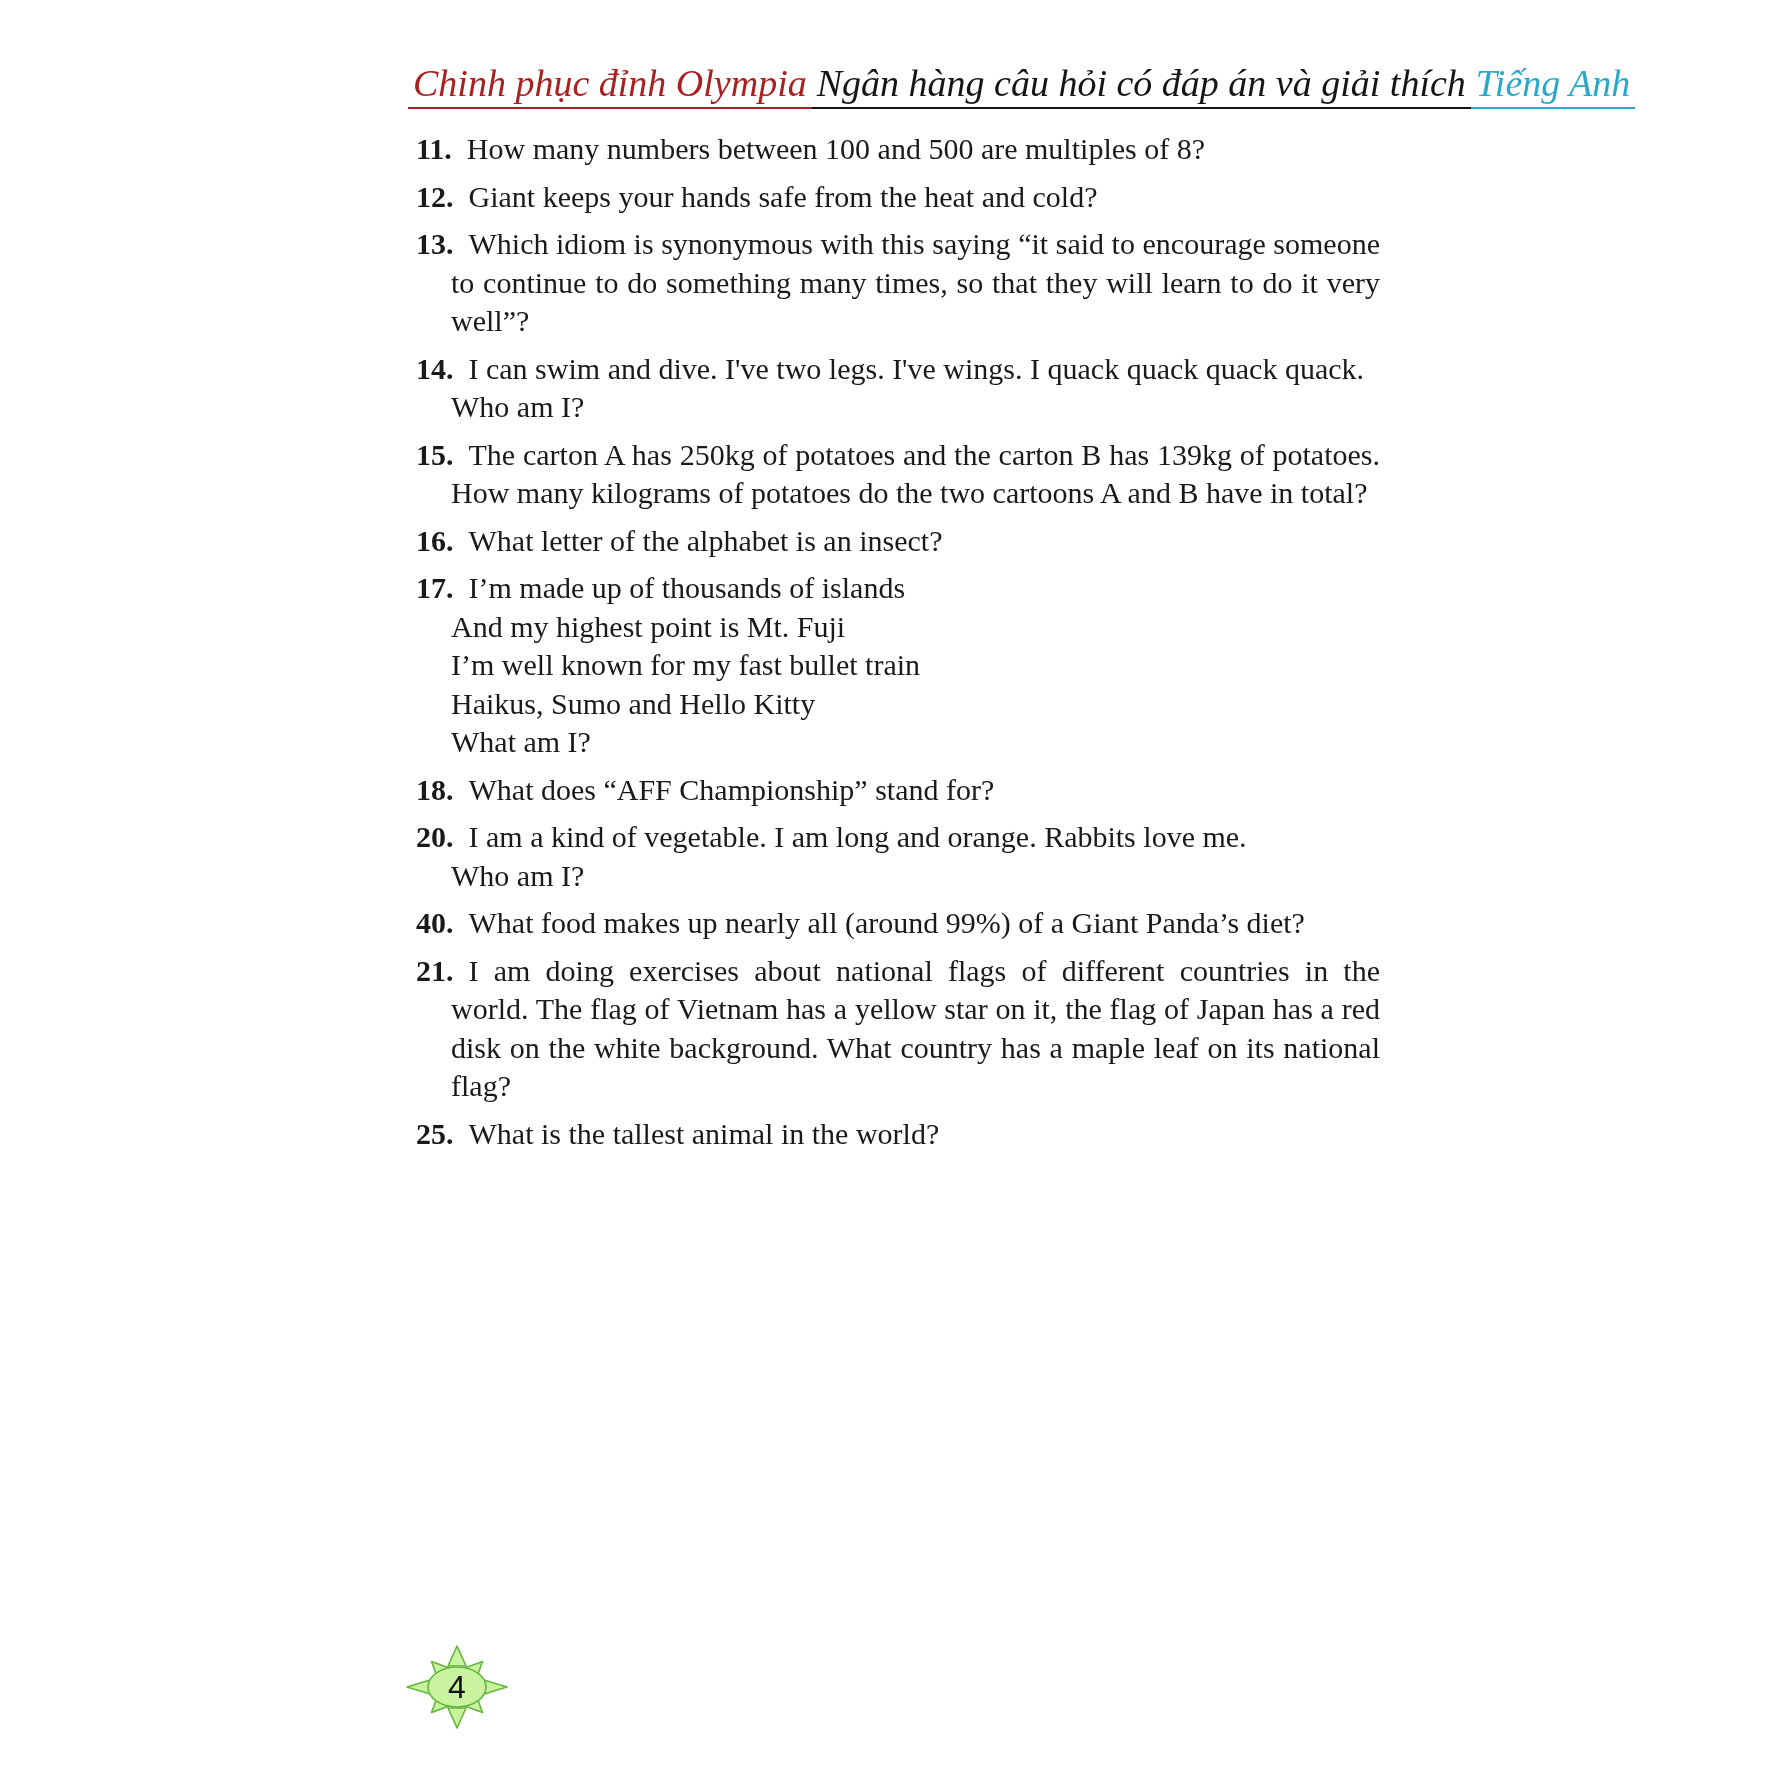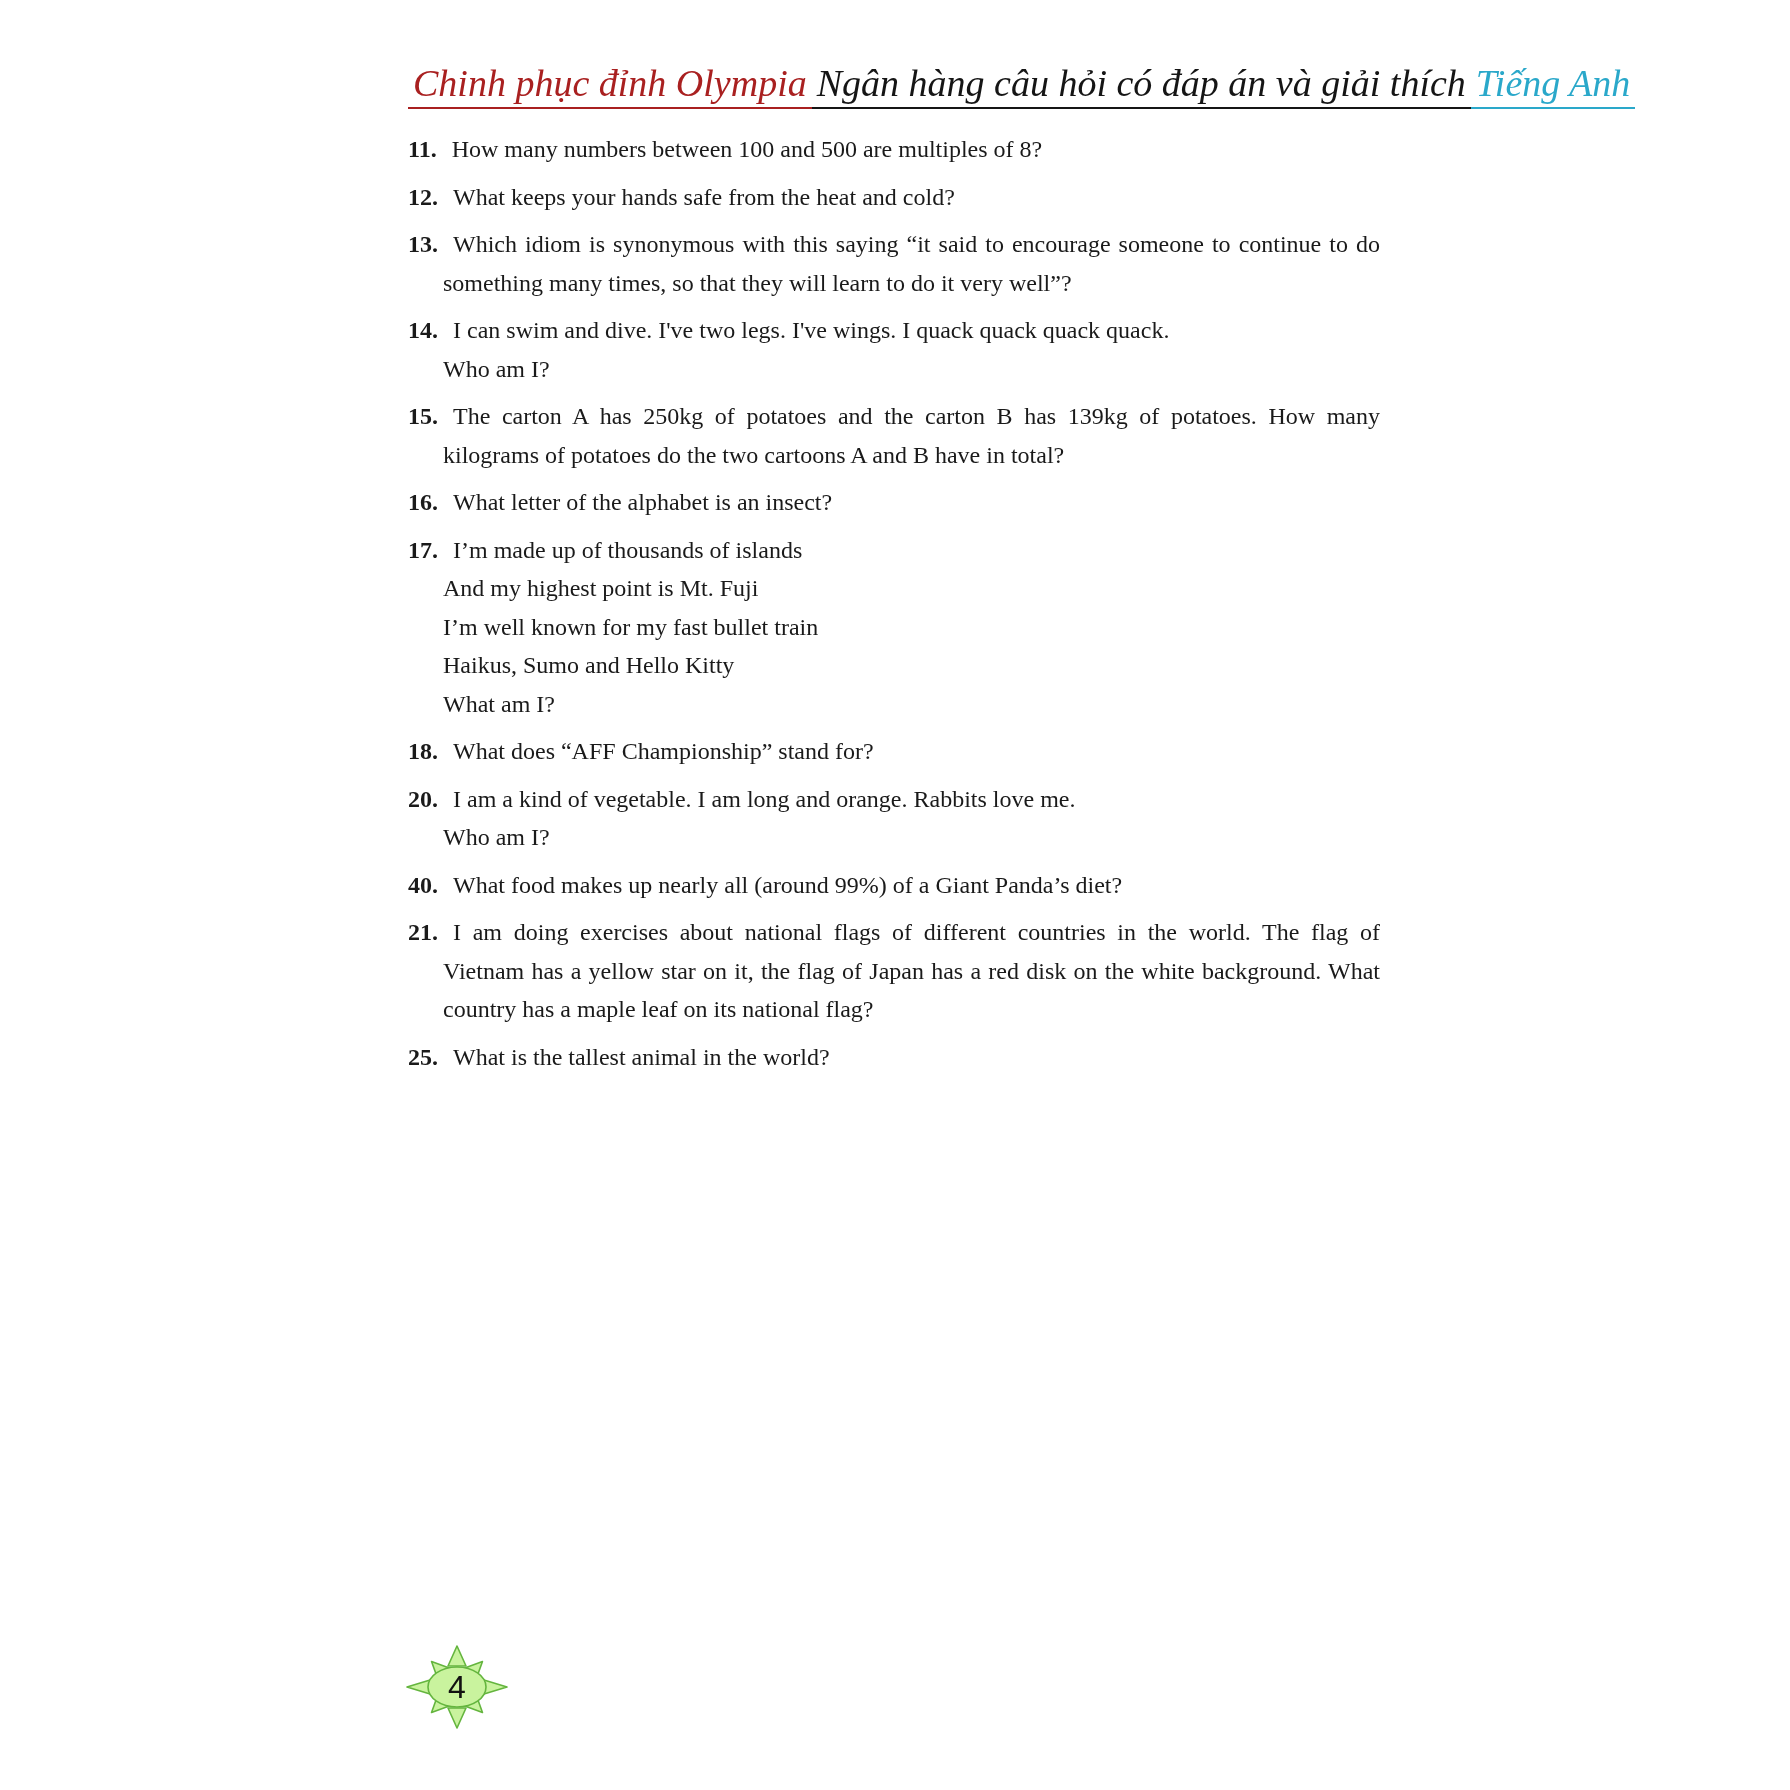--- a/index.html
+++ b/index.html
@@ -41,22 +41,22 @@
   .t-cyan { color: #2aa8ca; }
   
   .content {
     position: absolute;
     top: 130px;
     left: 408px;
     width: 972px;
   }
   .q {
     padding-left: 35px;
-    margin: 0 0 9px 0;
-    font-size: 24px;
+    margin: 0 0 9px 8px;
+    font-size: 30px;
     line-height: 38.5px;
     text-align: justify;
   }
   .qnum {
     display: inline-block;
     margin-left: -35px;
     padding-right: 15px;
     font-weight: bold;
     white-space: nowrap;
   }
@@ -81,21 +81,21 @@
 
 <div class="page">
 
   <div class="header">
     <span class="seg t-red">Chinh phục đỉnh Olympia</span><span class="seg t-black">Ngân hàng câu hỏi có đáp án và giải thích</span><span class="seg t-cyan">Tiếng Anh</span>
   </div>
 
   <div class="content" id="questions">
     <div class="q"><span class="qnum">11.</span><span class="qtext">How many numbers between 100 and 500 are multiples of 8?</span></div>
 
-    <div class="q"><span class="qnum">12.</span><span class="qtext">What keeps your hands safe from the heat and cold?</span></div>
+    <div class="q"><span class="qnum">12.</span><span class="qtext">Giant keeps your hands safe from the heat and cold?</span></div>
 
     <div class="q"><span class="qnum">13.</span><span class="qtext">Which idiom is synonymous with this saying “it said to encourage someone to continue to do something many times, so that they will learn to do it very well”?</span></div>
 
     <div class="q"><span class="qnum">14.</span><span class="qtext">I can swim and dive. I've two legs. I've wings. I quack quack quack quack.
 Who am I?</span></div>
 
     <div class="q"><span class="qnum">15.</span><span class="qtext">The carton A has 250kg of potatoes and the carton B has 139kg of potatoes. How many kilograms of potatoes do the two cartoons A and B have in total?</span></div>
 
     <div class="q"><span class="qnum">16.</span><span class="qtext">What letter of the alphabet is an insect?</span></div>
 

